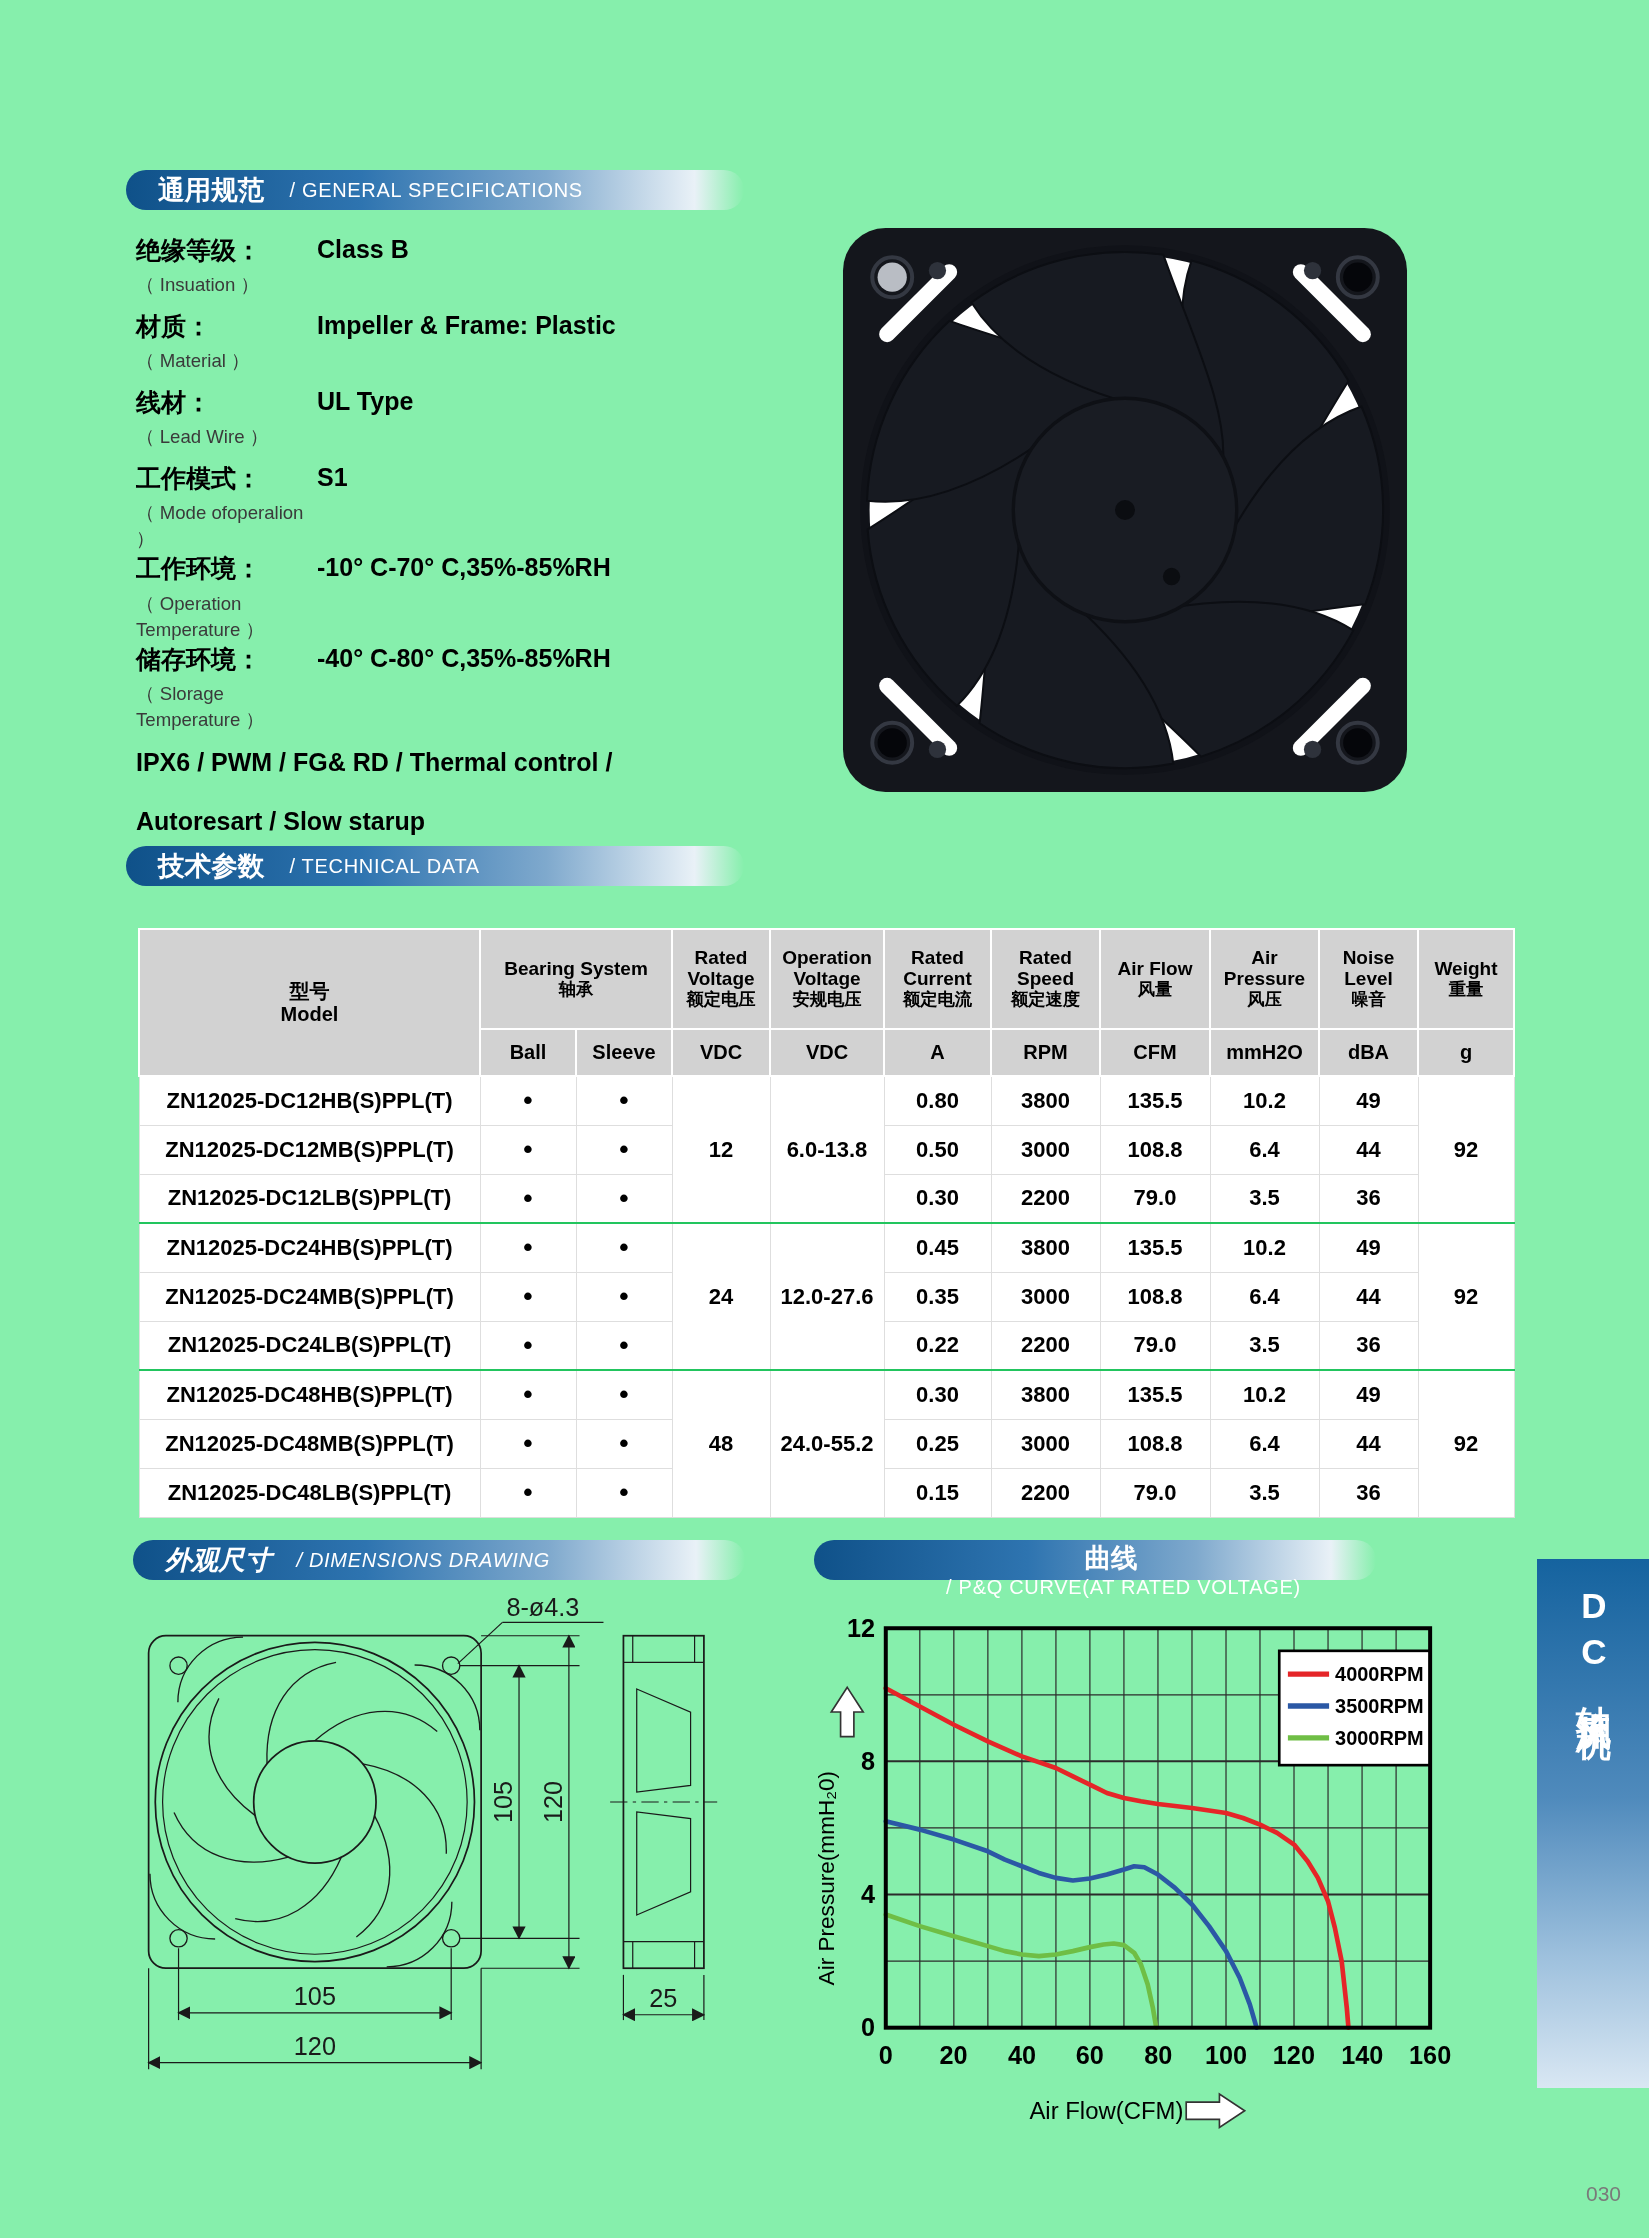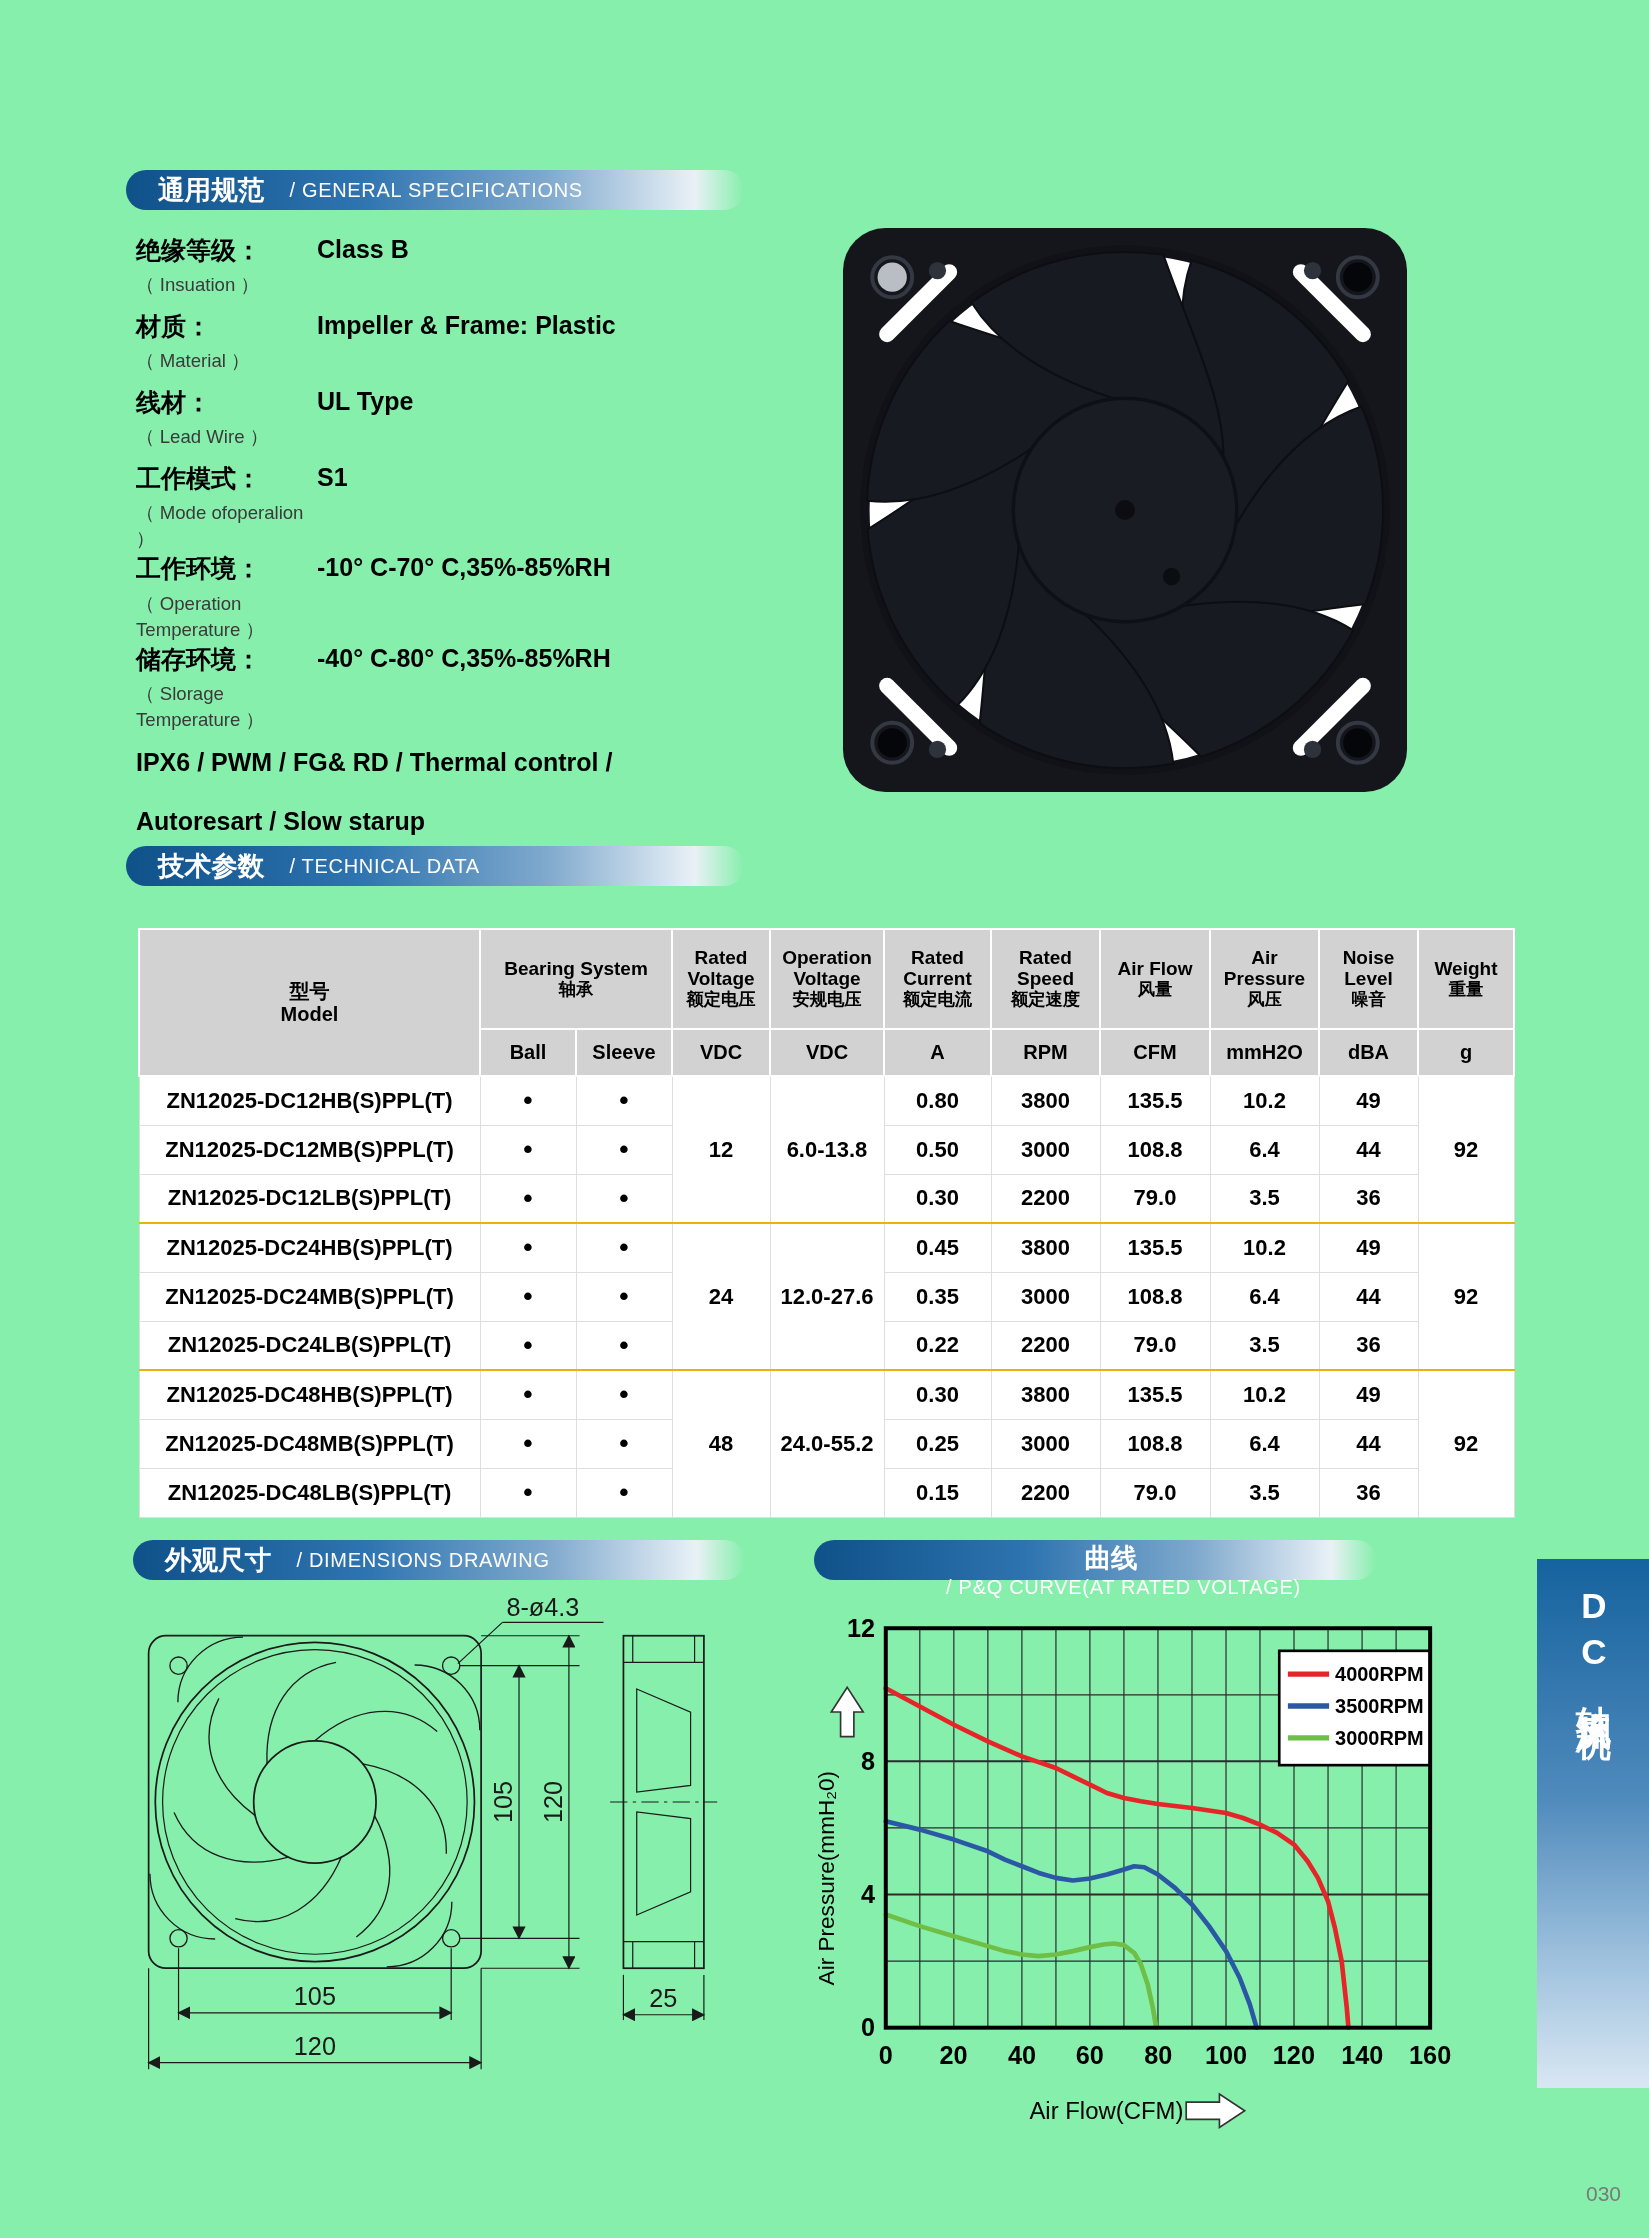--- a/index.html
+++ b/index.html
@@ -28,21 +28,21 @@
   
   .tech-table { position:absolute; left:138px; top:928px; border-collapse:collapse; table-layout:fixed; }
   .tech-table td, .tech-table th { text-align:center; vertical-align:middle; }
   .hc { background:#d2d2d2; border:2px solid #ffffff; }
   .hc .h-en { font-size:19px; font-weight:bold; line-height:1.12; }
   .hc .h-cn { font-size:17.3px; font-weight:bold; line-height:1.25; }
   .hrow1 th { height:100px; }
   .hrow2 th { height:47px; font-size:20px; font-weight:bold; }
   .dc { background:#fff; border:1.3px solid #dedede; font-weight:bold; font-size:22px; color:#000; height:49px; }
   .dc.dot { font-size:26.6px; }
-  .gsep td { border-top:2px solid #eab308; }
+  .gsep td { border-top:2px solid #22c55e; }
   .tech-table { border:1.3px solid #d5d5d5; }
 
   
   .dims-svg { position:absolute; left:130px; top:1589px; }
   .chart-svg { position:absolute; left:814px; top:1589px; }
 
   
   .side-tab { position:absolute; left:1537px; top:1559px; width:112px; height:529px;
               background:linear-gradient(180deg,#15639f 0%,#4f8abc 45%,#9dc0dd 75%,#d9e7f3 100%); }
   .side-tab .tab-text { position:absolute; left:50%; top:26.6px; transform:translateX(-50%);
@@ -327,21 +327,21 @@
       <td class="dc dot">•</td>
       <td class="dc">0.15</td>
       <td class="dc">2200</td>
       <td class="dc">79.0</td>
       <td class="dc">3.5</td>
       <td class="dc">36</td>
     </tr>
   </tbody>
     </table>
 
-  <div class="pill" style="left:133px; top:1540px; width:612px;">
+  <div class="pill" style="left:133px; top:1540px; width:612px;font-style:italic;">
     <span class="cn">外观尺寸</span>
     <span class="en">/ DIMENSIONS DRAWING</span>
   </div>
   <div class="pill" style="left:814px; top:1540px; width:562px;flex-direction:column;">
     <span class="cn">曲线</span>
     <span class="en">/ P&amp;Q CURVE(AT RATED VOLTAGE)</span>
   </div>
 
   <svg class="dims-svg" width="665" height="539" viewBox="0 0 1000 810">
     <defs>

